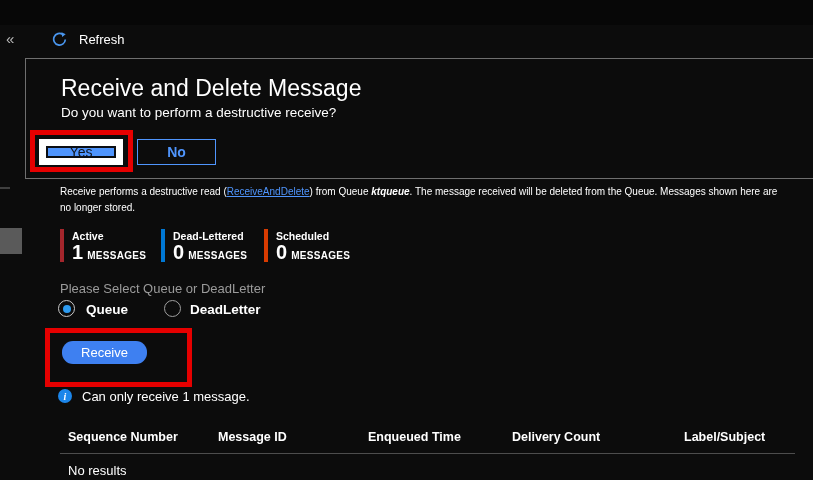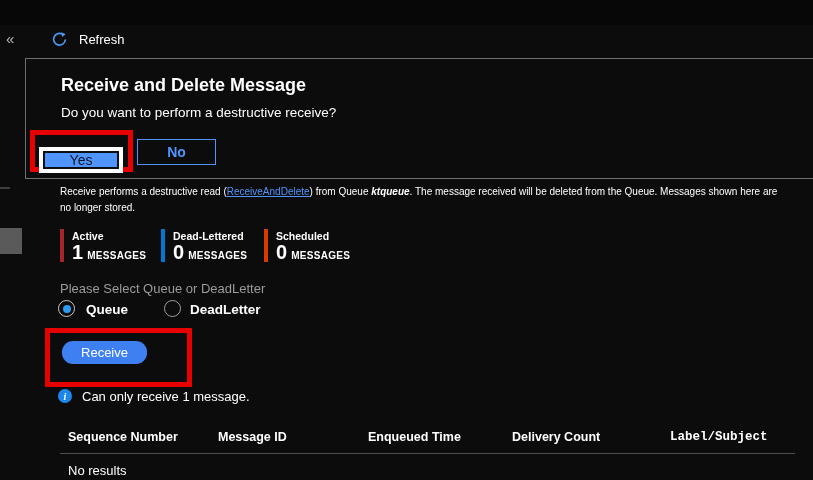--- a/index.html
+++ b/index.html
@@ -17,30 +17,30 @@
   .collapse { left:6px; top:30px; color:#b9b9b9; font-size:15px; cursor:pointer; }
   .refresh-btn { left:52px; top:32px; display:flex; align-items:center; gap:12px; cursor:pointer; }
   .refresh-label { font-size:13px; color:#ffffff; }
 
   
   .dialog {
     left:25px; top:58px; width:788px; height:121px;
     background:#0c0c0c;
     border:1px solid #6f6f6f; border-right:none;
   }
-  .dialog-title { position:absolute; left:35px; top:16px; font-size:18px; font-weight:bold; color:#fff; }
+  .dialog-title { position:absolute; left:35px; top:16px; font-size:23px; font-weight:normal; color:#fff; }
   .dialog-question { position:absolute; left:35px; top:46px; font-size:13.5px; color:#fff; }
   .annot-red { border:5px solid #e60000; }
   .annot-yes { position:absolute; left:4px; top:71px; width:103px; height:42px; }
   .btn-yes {
     position:absolute; left:13px; top:80px; width:84px; height:26px;
-    background:#4f95fd; border:4px solid #ffffff;
+    background:#4f95fd; border:7px solid #ffffff;
     box-shadow: inset 0 0 0 2px #0b0e13;
     color:#10141b; font-size:14px;
-    display:flex; align-items:center; justify-content:center; cursor:pointer;margin-top:8px;
+    display:flex; align-items:center; justify-content:center; cursor:pointer;
   }
   .btn-no {
     position:absolute; left:111px; top:80px; width:79px; height:26px;
     background:transparent; border:1px solid #4f95fd;
     color:#4f95fd; font-size:14px; font-weight:600;
     display:flex; align-items:center; justify-content:center; cursor:pointer;
   }
 
   
   .left-line { left:0; top:187px; width:10px; height:2px; background:#3f3f3f; }
@@ -82,21 +82,21 @@
   .info-icon {
     left:58px; top:389px; width:14px; height:14px; border-radius:50%;
     background:#1c86ea; color:#fff; font-size:10px; font-weight:bold; font-style:italic;
     font-family:"Liberation Serif",serif;
     display:flex; align-items:center; justify-content:center;
   }
   .info-text { left:82px; top:389px; font-size:13px; color:#fff; }
 
   
   .th { top:430px; font-size:12.5px; font-weight:bold; color:#fff; }
-  .th0 { left:68px; } .th1 { left:218px; } .th2 { left:368px; } .th3 { left:512px; } .th4 { left:670px;font-family:Liberation Mono, monospace; }
+  .th0 { left:68px; } .th1 { left:218px; } .th2 { left:368px; } .th3 { left:512px; } .th4 { left:684px; }
   .tbl-divider { left:60px; top:453px; width:735px; height:1px; background:#4d4d4d; }
   .no-results { left:68px; top:463px; font-size:13px; color:#fff; }
 </style>
 </head>
 <body>
 
 <div class="abs topstrip"></div>
 
 <div class="abs collapse">«</div>
 

